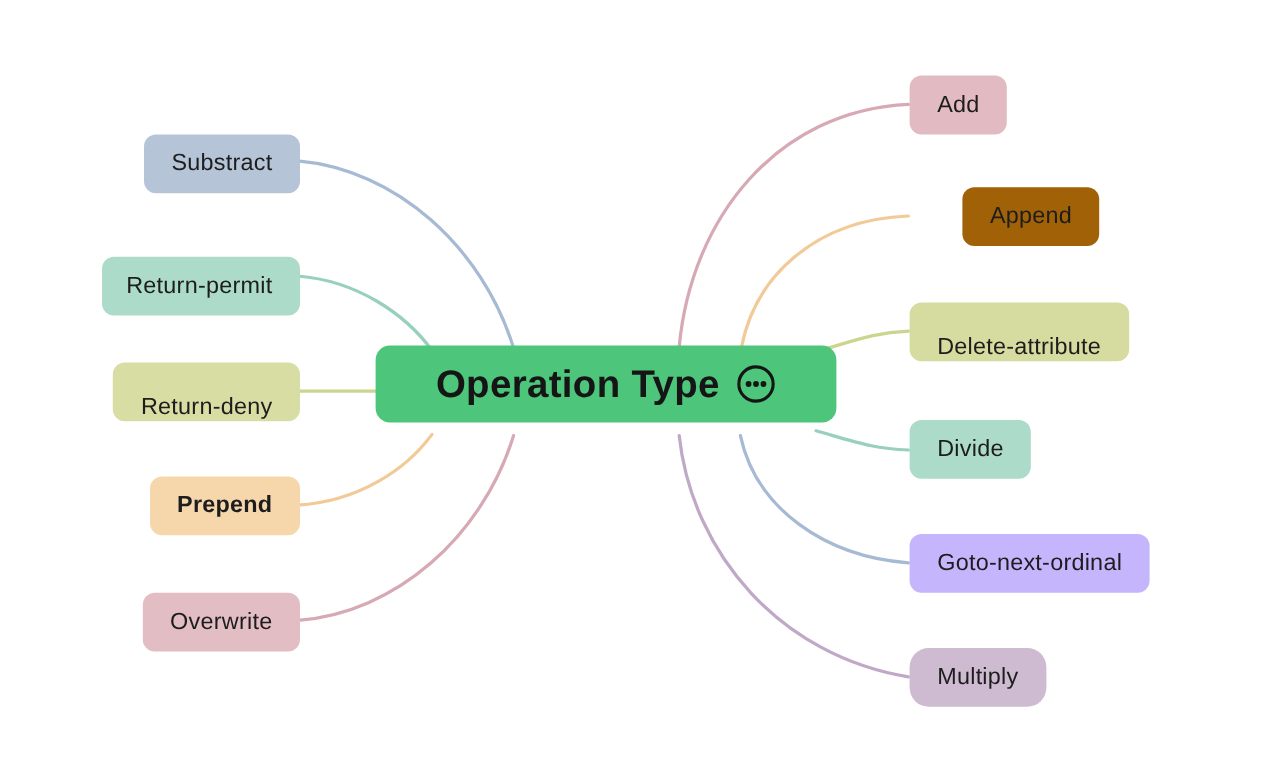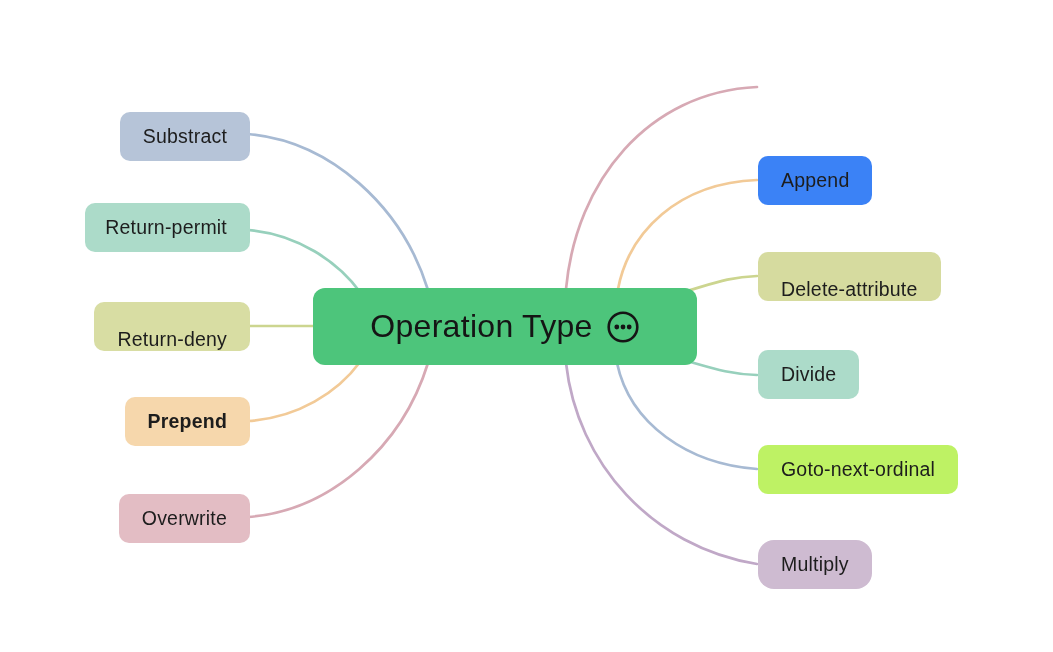--- a/index.html
+++ b/index.html
@@ -32,45 +32,45 @@
     border-radius: 10px;
     font-size: 19.5px;
     letter-spacing: 0.2px;
     color: #1d1d1d;
     white-space: nowrap;
   }
   .node.side-left  { right: 803px; }   
   .node.side-right { left: 758px; }    
 
   .n-substract        { top: 112px; }
-  .n-return-permit    { top: 203px; padding-left: 20px; }
+  .n-return-permit    { top: 214px; padding-left: 20px; }
   .n-return-deny      { top: 302px; align-items: flex-end; }
   .n-prepend          { top: 397px; font-weight: bold; }
   .n-overwrite        { top: 494px; }
 
   .n-add              { top: 63px;  }
   .n-append           { top: 156px; }
   .n-delete-attribute { top: 252px; align-items: flex-end; }
   .n-divide           { top: 350px; }
   .n-goto-next-ordinal{ top: 445px; }
   .n-multiply         { top: 540px; border-radius: 16px; }
 
   .central {
     position: absolute;
     left: 313px;
     top: 288px;
     width: 384px;
-    height: 77px;
+    height: 64px;
     border-radius: 12px;
     display: flex;
     align-items: center;
     justify-content: center;
     gap: 13px;
     font-size: 32px;
-    font-weight: 400;
+    font-weight: 700;
     color: #151515;
     letter-spacing: 0.3px;
   }
   .ellipsis-icon {
     display: inline-flex;
     align-items: center;
     justify-content: center;
     width: 34px;
     height: 34px;
     cursor: pointer;
@@ -118,29 +118,32 @@
     <span class="ellipsis-icon">
       <svg width="34" height="34" viewBox="0 0 34 34">
         <circle cx="17" cy="17" r="14.3" fill="none" stroke="#151515" stroke-width="2.6"></circle>
         <circle cx="10.8" cy="17" r="2.4" fill="#151515"></circle>
         <circle cx="17" cy="17" r="2.4" fill="#151515"></circle>
         <circle cx="23.2" cy="17" r="2.4" fill="#151515"></circle>
       </svg>
     </span>
   </div>
 
-  <div class="node side-right n-append" style="background-color: #3b82f6;">
+  <div class="node side-right n-add" style="background-color: rgb(226, 187, 194);">
+    <span>Add</span>
+  </div>
+  <div class="node side-right n-append" style="background-color: #a16207; margin-left: 44px;">
     <span>Append</span>
   </div>
   <div class="node side-right n-delete-attribute" style="background-color: rgb(214, 219, 159);">
     <span>Delete-attribute</span>
   </div>
   <div class="node side-right n-divide" style="background-color: rgb(172, 219, 201);">
     <span>Divide</span>
   </div>
-  <div class="node side-right n-goto-next-ordinal" style="background-color: #bef264;">
+  <div class="node side-right n-goto-next-ordinal" style="background-color: #c4b5fd;">
     <span>Goto-next-ordinal</span>
   </div>
   <div class="node side-right n-multiply" style="background-color: rgb(206, 187, 209);">
     <span>Multiply</span>
   </div>
 
 </div>
 
 </body></html>

